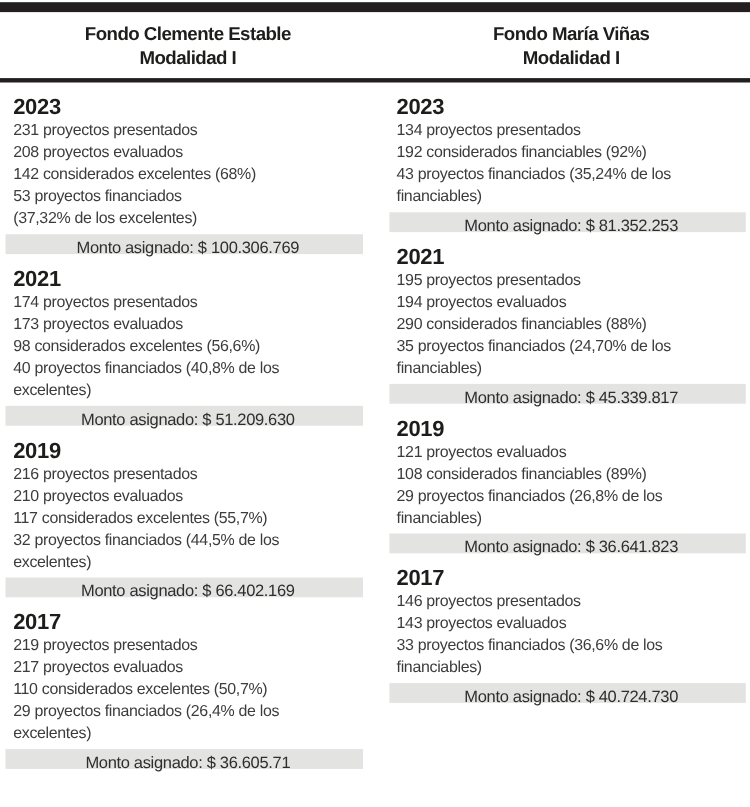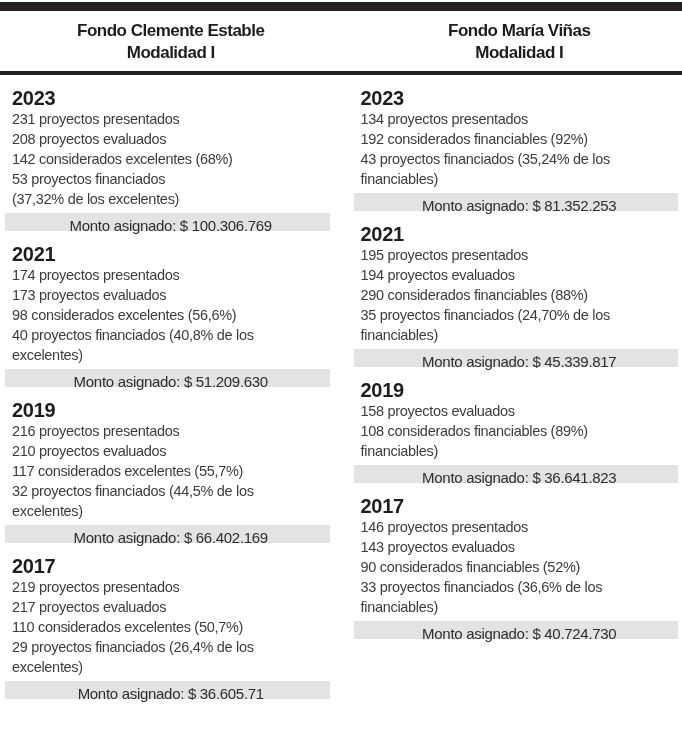--- a/index.html
+++ b/index.html
@@ -131,31 +131,31 @@
         <div class="line">195 proyectos presentados</div>
         <div class="line">194 proyectos evaluados</div>
         <div class="line">290 considerados financiables (88%)</div>
         <div class="line">35 proyectos financiados (24,70% de los</div>
         <div class="line">financiables)</div>
         <div class="monto">Monto asignado: $ 45.339.817</div>
       </div>
 
       <div class="section">
         <div class="year">2019</div>
-        <div class="line">158 proyectos evaluados</div>
+        <div class="line">121 proyectos evaluados</div>
         <div class="line">108 considerados financiables (89%)</div>
+        <div class="line">29 proyectos financiados (26,8% de los</div>
         <div class="line">financiables)</div>
         <div class="monto">Monto asignado: $ 36.641.823</div>
       </div>
 
       <div class="section">
         <div class="year">2017</div>
         <div class="line">146 proyectos presentados</div>
         <div class="line">143 proyectos evaluados</div>
-        <div class="line">90 considerados financiables (52%)</div>
         <div class="line">33 proyectos financiados (36,6% de los</div>
         <div class="line">financiables)</div>
         <div class="monto">Monto asignado: $ 40.724.730</div>
       </div>
 
     </div>
 
   </div>
 
 </div>

